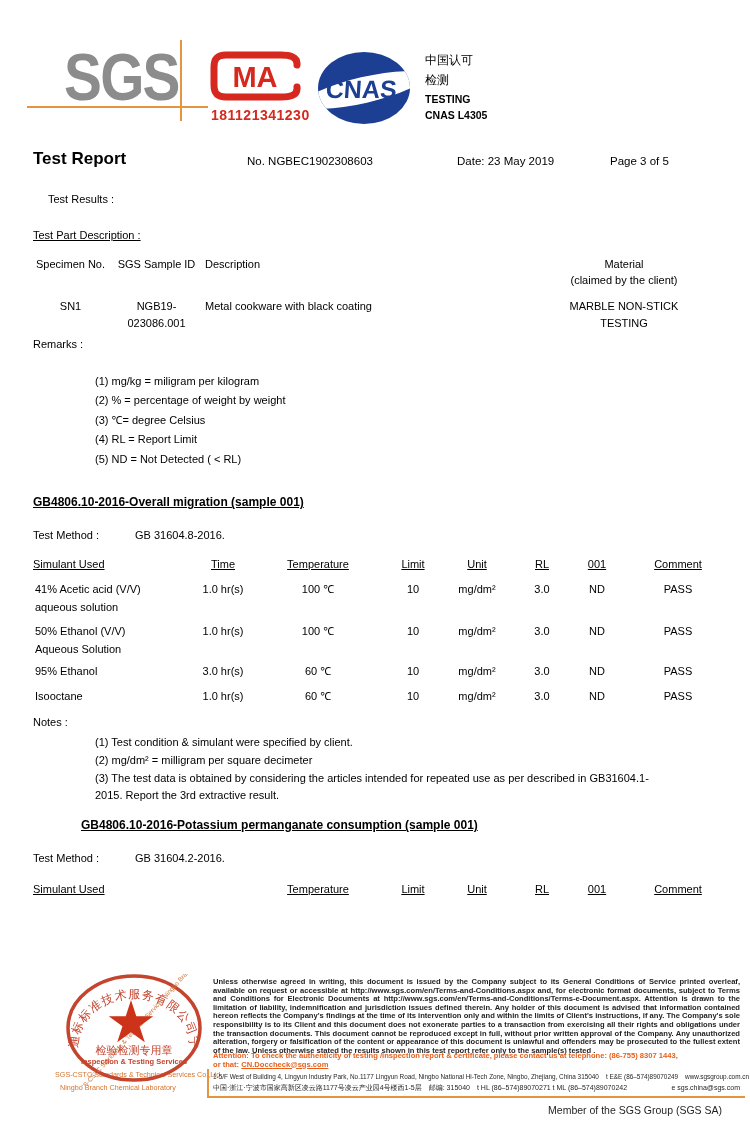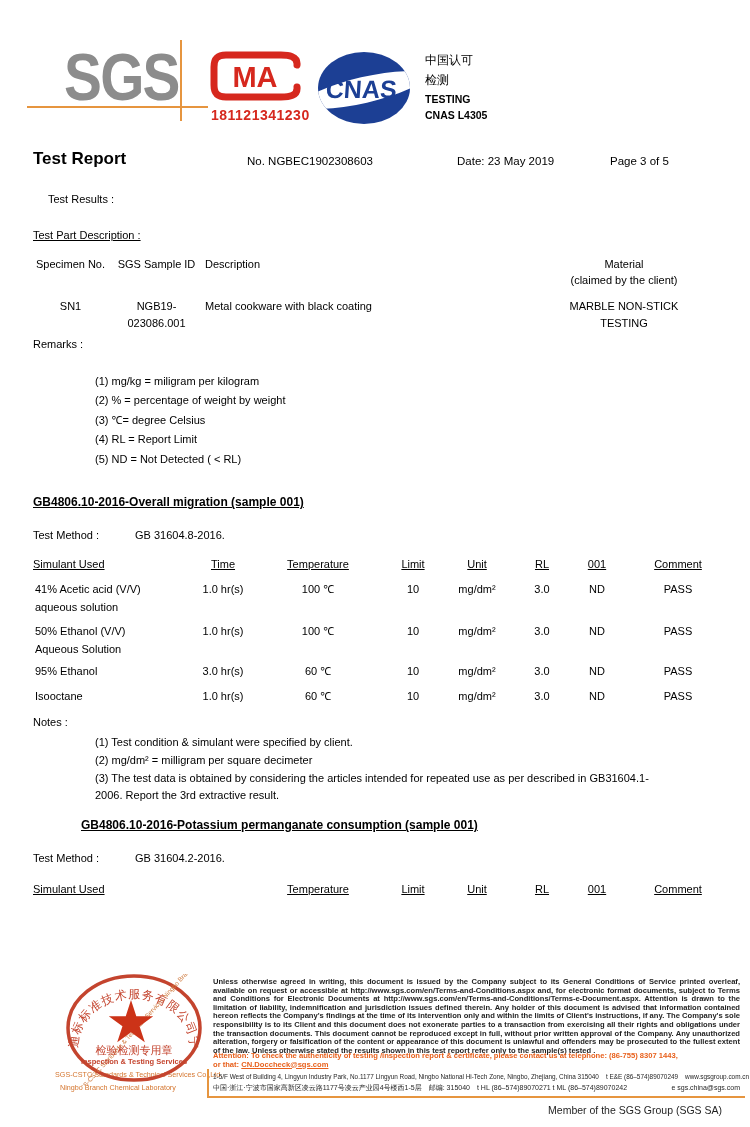--- a/index.html
+++ b/index.html
@@ -257,21 +257,21 @@
         <td class="ctr">ND</td>
         <td class="ctr">PASS</td>
       </tr>
     </tbody>
   </table>
 
   <div class="abs t notes-label">Notes :</div>
   <div class="abs t notes-list">
     <div>(1) Test condition &amp; simulant were specified by client.</div>
     <div>(2) mg/dm² = milligram per square decimeter</div>
-    <div>(3) The test data is obtained by considering the articles intended for repeated use as per described in GB31604.1-2006. Report the 3rd extractive result.</div>
+    <div>(3) The test data is obtained by considering the articles intended for repeated use as per described in GB31604.1-2015. Report the 3rd extractive result.</div>
   </div>
 
   <div class="abs sec-heading heading2">GB4806.10-2016-Potassium permanganate consumption (sample 001)</div>
   <div class="abs t method2-label">Test Method :</div>
   <div class="abs t method2-value">GB 31604.2-2016.</div>
 
   <table class="abs kmno4-table">
     <colgroup>
       <col style="width:220px">
         <col style="width:130px">

